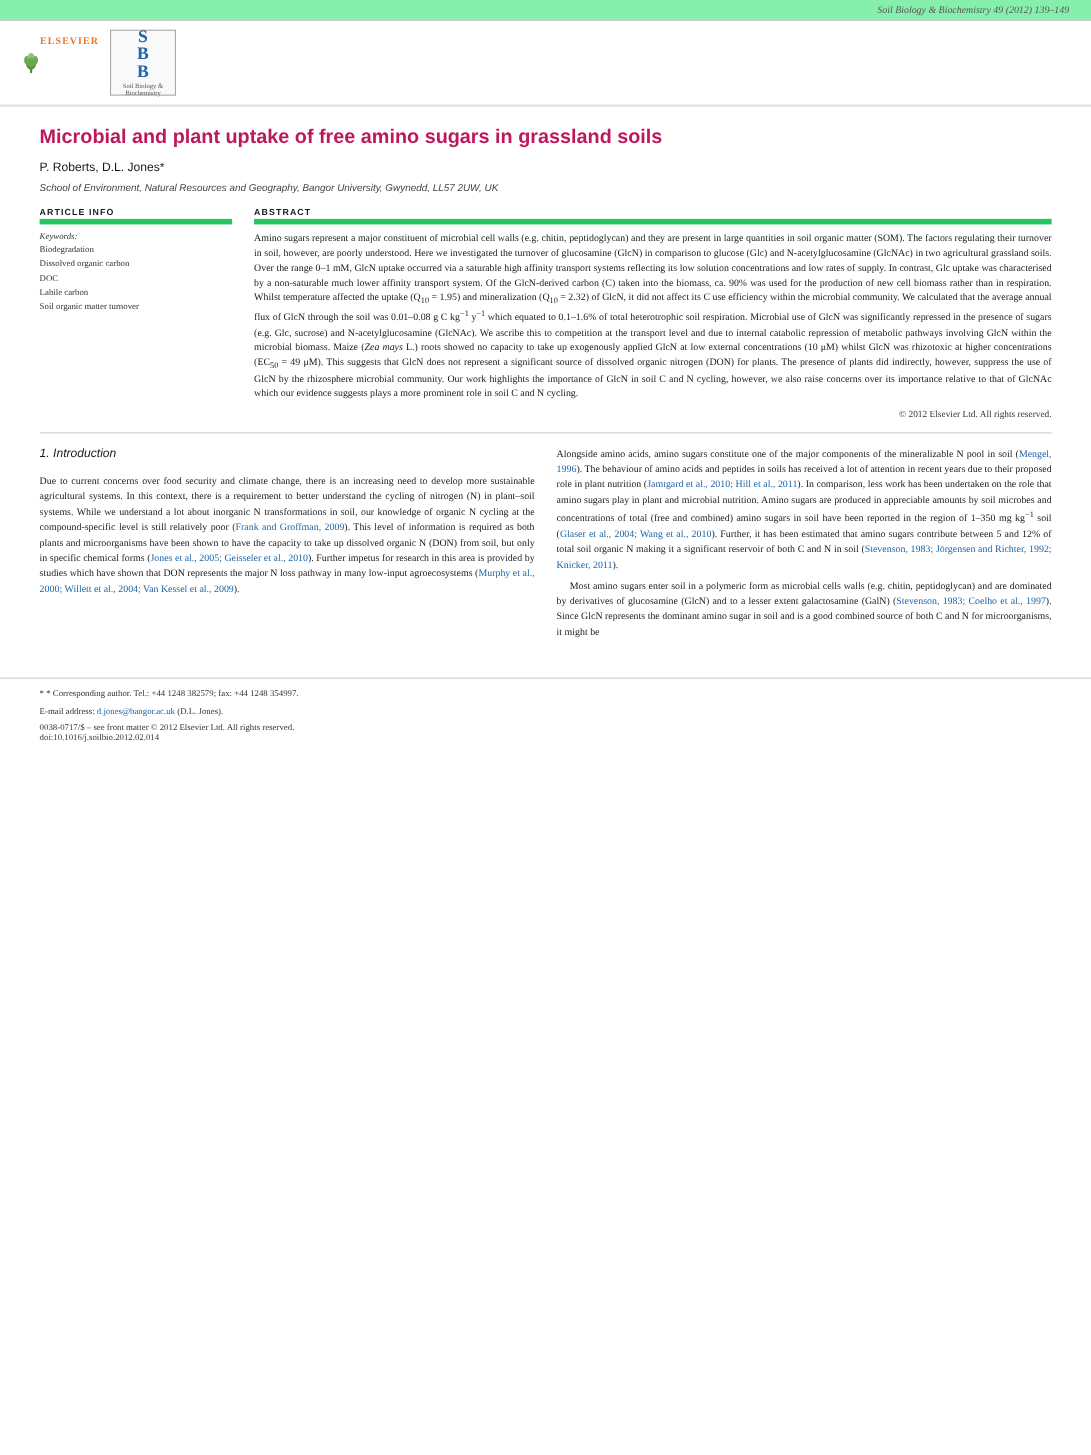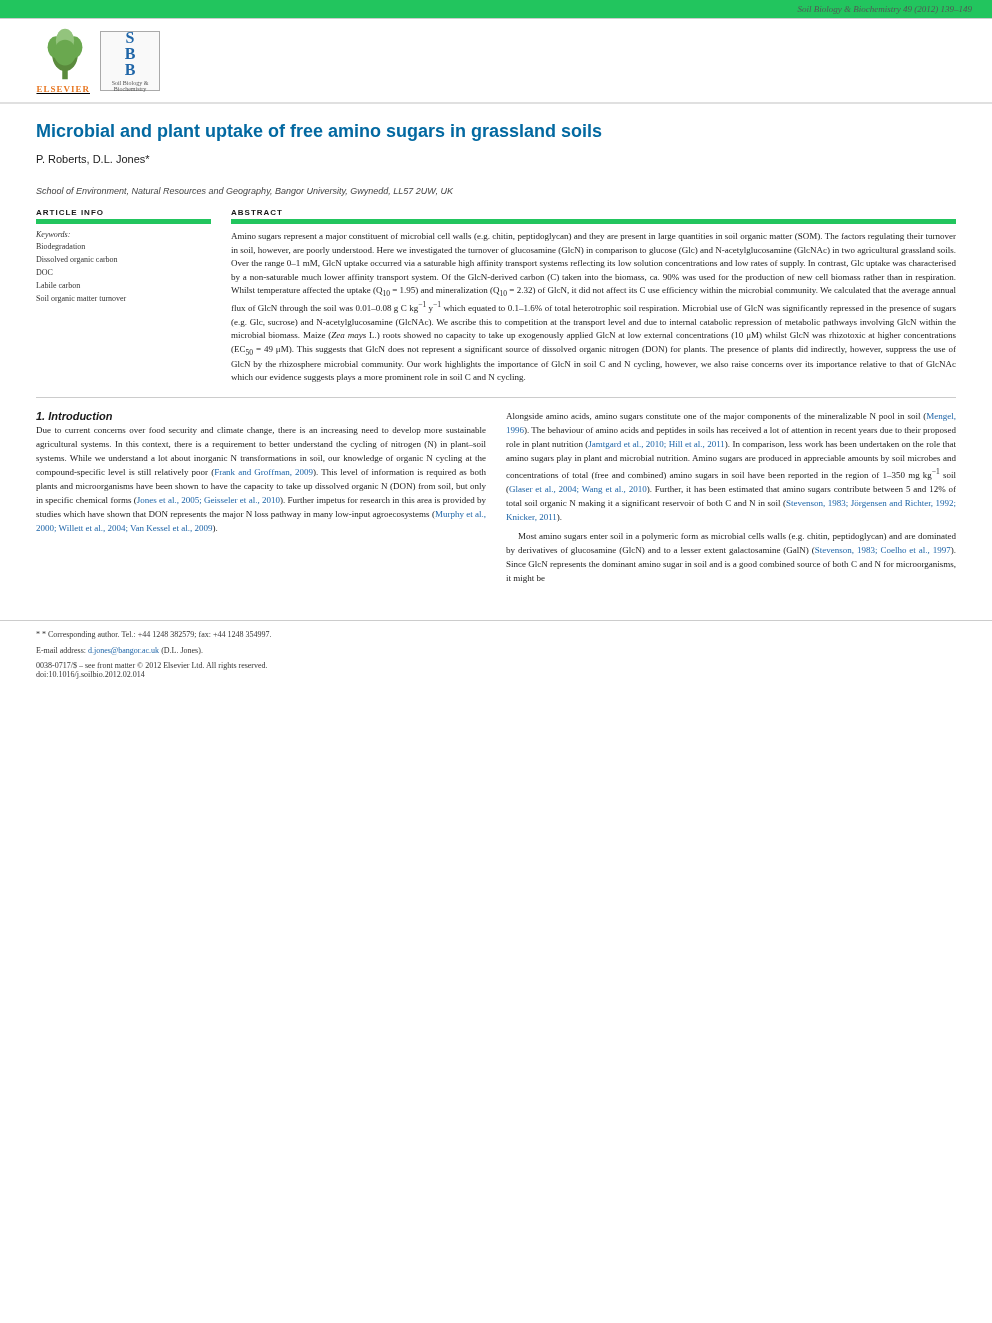--- a/index.html
+++ b/index.html
@@ -13,21 +13,21 @@
     }
     .page {
       width: 992px;
       min-height: 1323px;
       background: #fff;
       position: relative;
       padding: 0;
     }
     
     .journal-top-bar {
-      background: #22c55e;
+      background: #86efac;
       border-bottom: 1px solid #ccc;
       text-align: right;
       padding: 4px 20px;
       font-size: 9px;
       color: #555;
       font-style: italic;
     }
     
     .header-section {
       display: flex;
@@ -35,23 +35,22 @@
       padding: 8px 20px;
       border-bottom: 2px solid #e0e0e0;
       gap: 10px;
     }
     .elsevier-logo {
       width: 70px;
       flex-shrink: 0;
     }
     .elsevier-logo-inner {
       display: flex;
-      flex-direction: column;
-      align-items: flex-end;
-      text-decoration: underline;
+      flex-direction: row;
+      align-items: flex-start;
     }
     .elsevier-tree {
       width: 50px;
       height: 55px;
     }
     .elsevier-text {
       font-size: 9px;
       font-weight: bold;
       color: #e87722;
       letter-spacing: 1px;
@@ -110,29 +109,29 @@
       color: #555;
       margin-top: 2px;
     }
     
     .article-main {
       padding: 16px 36px 16px 36px;
     }
     .article-title {
       font-size: 18px;
       font-weight: bold;
-      color: #0369a1;
+      color: #be185d;
       margin-bottom: 10px;
       line-height: 1.3;
       font-family: Arial, sans-serif;
     }
     .authors {
       font-size: 11px;
       color: #1a1a1a;
-      margin-bottom: 21px;
+      margin-bottom: 8px;
       font-family: Arial, sans-serif;
     }
     .affiliation {
       font-size: 9px;
       color: #444;
       font-style: italic;
       margin-bottom: 12px;
       font-family: Arial, sans-serif;
     }
     
@@ -205,24 +204,24 @@
     
     .intro-two-col {
       display: flex;
       gap: 20px;
     }
     .intro-col {
       flex: 1;
     }
     .section-heading {
       font-size: 11px;
-      font-weight: bold;
-      font-style: italic;
-      color: #1a1a1a;
-      margin-bottom: 2px;
+      font-weight: normal;
+      font-style: italic;
+      color: #1a1a1a;
+      margin-bottom: 13px;
       font-family: Arial, sans-serif;
     }
     .body-text {
       font-size: 9px;
       color: #1a1a1a;
       line-height: 1.55;
       text-align: justify;
     }
     .body-text p {
       margin-bottom: 6px;
@@ -311,20 +310,21 @@
             <div>Soil organic matter turnover</div>
           </div>
         </div>
       </div>
 
       <div class="right-col">
         <div class="section-label">ABSTRACT</div>
         <div class="abstract-text">
           Amino sugars represent a major constituent of microbial cell walls (e.g. chitin, peptidoglycan) and they are present in large quantities in soil organic matter (SOM). The factors regulating their turnover in soil, however, are poorly understood. Here we investigated the turnover of glucosamine (GlcN) in comparison to glucose (Glc) and N-acetylglucosamine (GlcNAc) in two agricultural grassland soils. Over the range 0–1 mM, GlcN uptake occurred via a saturable high affinity transport systems reflecting its low solution concentrations and low rates of supply. In contrast, Glc uptake was characterised by a non-saturable much lower affinity transport system. Of the GlcN-derived carbon (C) taken into the biomass, ca. 90% was used for the production of new cell biomass rather than in respiration. Whilst temperature affected the uptake (Q<sub>10</sub> = 1.95) and mineralization (Q<sub>10</sub> = 2.32) of GlcN, it did not affect its C use efficiency within the microbial community. We calculated that the average annual flux of GlcN through the soil was 0.01–0.08 g C kg<sup>−1</sup> y<sup>−1</sup> which equated to 0.1–1.6% <span>of total</span> heterotrophic soil respiration. Microbial use of GlcN was significantly repressed in the presence of sugars (e.g. Glc, sucrose) and N-acetylglucosamine (GlcNAc). We ascribe this to competition at the transport level and due to internal catabolic repression of metabolic pathways involving GlcN within the microbial biomass. Maize (<em>Zea mays</em> L.) roots showed no capacity to take up exogenously applied GlcN at low external concentrations (10 μM) whilst GlcN was rhizotoxic at higher concentrations (EC<sub>50</sub> = 49 μM). This suggests that GlcN does not represent a significant source of dissolved organic nitrogen (DON) for plants. The presence of plants did indirectly, however, suppress the use of GlcN by the rhizosphere microbial community. Our work highlights the importance of GlcN in soil C and N cycling, however, we also raise concerns over its importance relative to that of GlcNAc which our evidence suggests plays a more prominent role in soil C and N cycling.
         </div>
+        <div class="copyright-line">© 2012 Elsevier Ltd. All rights reserved.</div>
       </div>
     </div>
 
     <hr class="section-divider">
 
     <div class="intro-two-col">
 
       <div class="intro-col">
         <div class="section-heading">1. Introduction</div>
         <div class="body-text">

